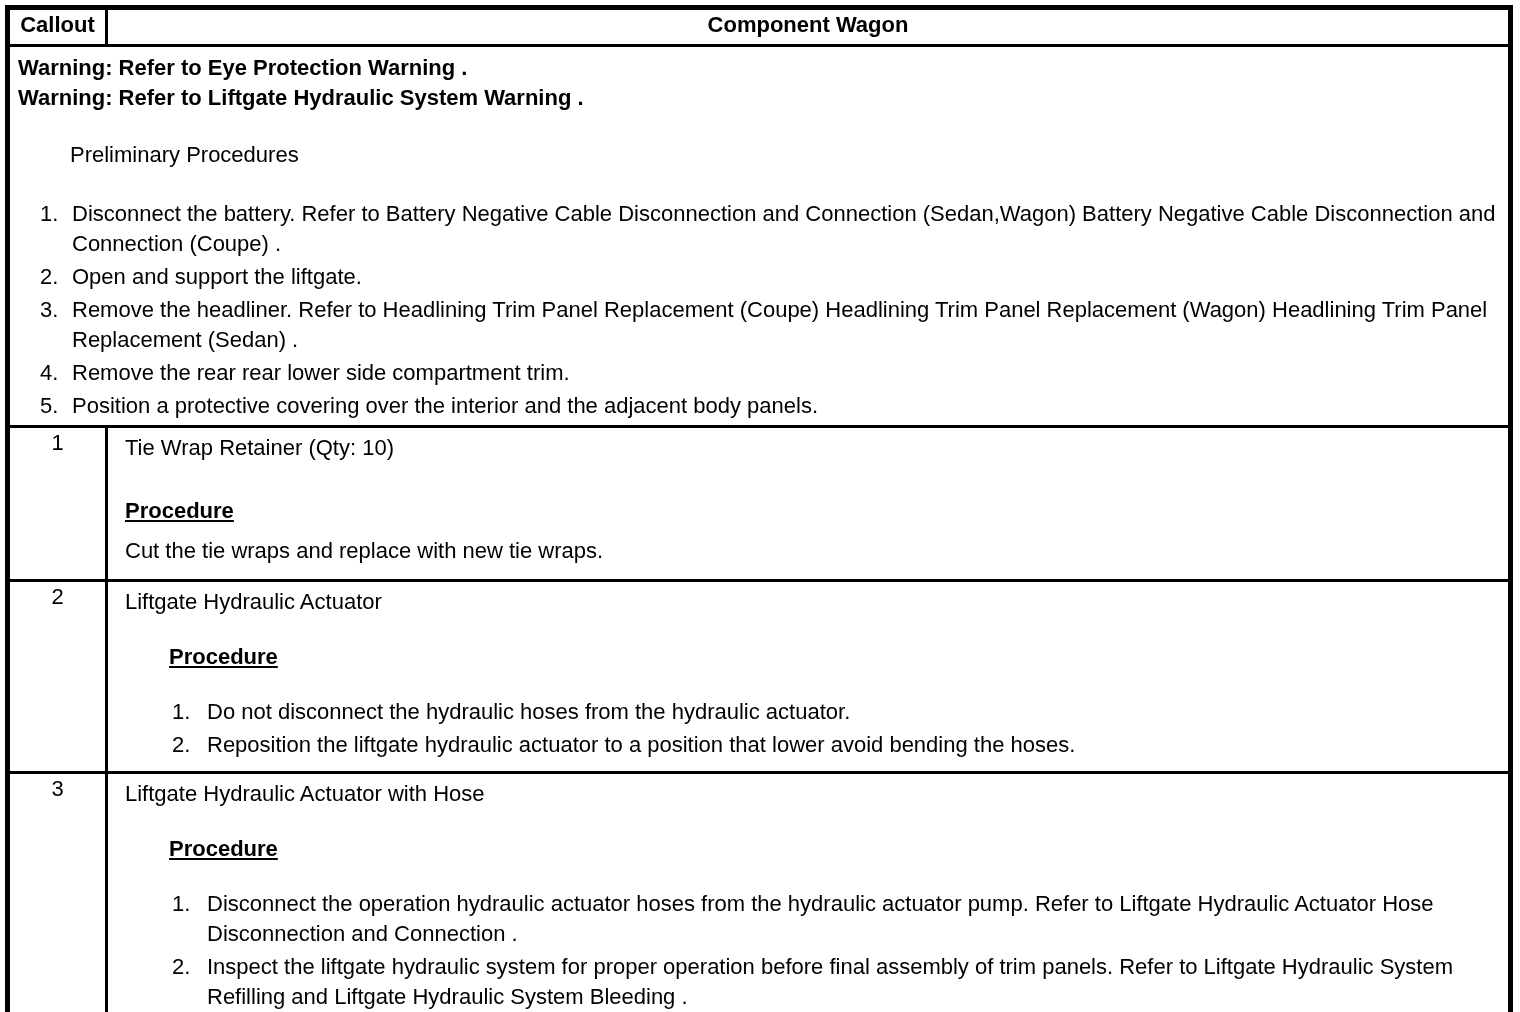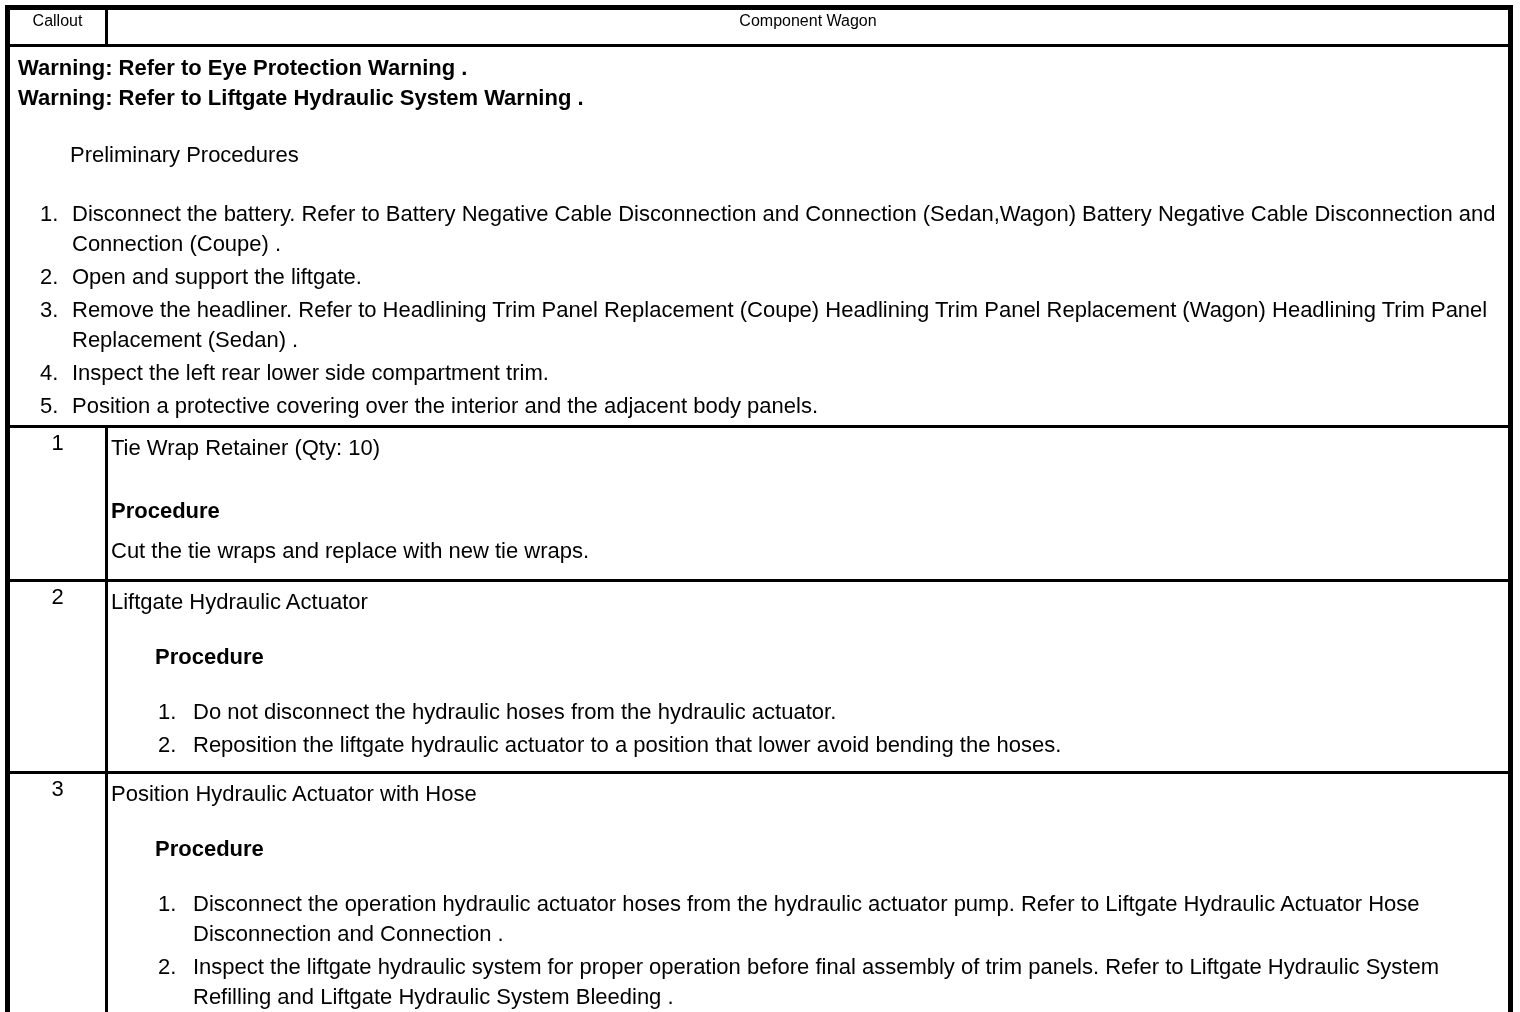--- a/index.html
+++ b/index.html
@@ -17,22 +17,22 @@
     font-size: 22px;
   }
   table.doc col.c-callout { width: 99px; }
   table.doc th, table.doc td {
     border: 3px solid #000000;
     vertical-align: top;
   }
   
   table.doc { border: 5px solid #000000; }
   th.hdr {
-    font-weight: normal;
-    font-size: 16px;
+    font-weight: bold;
+    font-size: 22px;
     height: 38px;
     text-align: center;
     vertical-align: middle;
     padding: 2px 4px;
   }
   td.notice-cell {
     height: 370px;
     padding: 6px 10px 1px 8px;
     line-height: 30px;
   }
@@ -51,27 +51,27 @@
     flex: 0 0 32px;
   }
   .step .txt { flex: 1; }
   td.callout-cell {
     text-align: center;
     vertical-align: middle;
     font-size: 22px;
     padding: 2px;
   }
   td.comp-cell {
-    padding: 5px 10px 8px 3px;
+    padding: 5px 10px 8px 17px;
     line-height: 30px;
   }
   td.comp-cell.r1 { height: 154px; }
   td.comp-cell.r2 { height: 184px; }
   td.comp-cell.r3 { height: 240px; }
-  .proc-label { font-weight: bold; }
+  .proc-label { font-weight: bold; text-decoration: underline; }
   .r1 .proc-label { margin-top: 33px; }
   .r1 .proc-note { margin-top: 10px; }
   .r2 .proc-label, .r3 .proc-label { margin: 25px 0 0 44px; }
   .cell-steps { margin-top: 25px; }
   .cell-steps .step { margin-left: 47px; }
   .cell-steps .step .num { flex: 0 0 35px; }
 </style>
 </head>
 <body>
 
@@ -100,21 +100,21 @@
           <div class="step">
             <span class="num">2.</span>
             <span class="txt">Open and support the liftgate.</span>
           </div>
           <div class="step">
             <span class="num">3.</span>
             <span class="txt">Remove the headliner. Refer to Headlining Trim Panel Replacement (Coupe) Headlining Trim Panel Replacement (Wagon) Headlining Trim Panel Replacement (Sedan) .</span>
           </div>
           <div class="step">
             <span class="num">4.</span>
-            <span class="txt">Inspect the left rear lower side compartment trim.</span>
+            <span class="txt">Remove the rear rear lower side compartment trim.</span>
           </div>
           <div class="step">
             <span class="num">5.</span>
             <span class="txt">Position a protective covering over the interior and the adjacent body panels.</span>
           </div>
         </div>
       </td>
     </tr>
 
     <tr>
@@ -140,21 +140,21 @@
             <span class="num">2.</span>
             <span class="txt">Reposition the liftgate hydraulic actuator to a position that lower avoid bending the hoses.</span>
           </div>
         </div>
       </td>
     </tr>
 
     <tr>
       <td class="callout-cell">3</td>
       <td class="comp-cell r3">
-        <div>Position Hydraulic Actuator with Hose</div>
+        <div>Liftgate Hydraulic Actuator with Hose</div>
         <div class="proc-label">Procedure</div>
         <div class="cell-steps">
           <div class="step">
             <span class="num">1.</span>
             <span class="txt">Disconnect the operation hydraulic actuator hoses from the hydraulic actuator pump. Refer to Liftgate Hydraulic Actuator Hose Disconnection and Connection .</span>
           </div>
           <div class="step">
             <span class="num">2.</span>
             <span class="txt">Inspect the liftgate hydraulic system for proper operation before final assembly of trim panels. Refer to Liftgate Hydraulic System Refilling and Liftgate Hydraulic System Bleeding .</span>
           </div>

